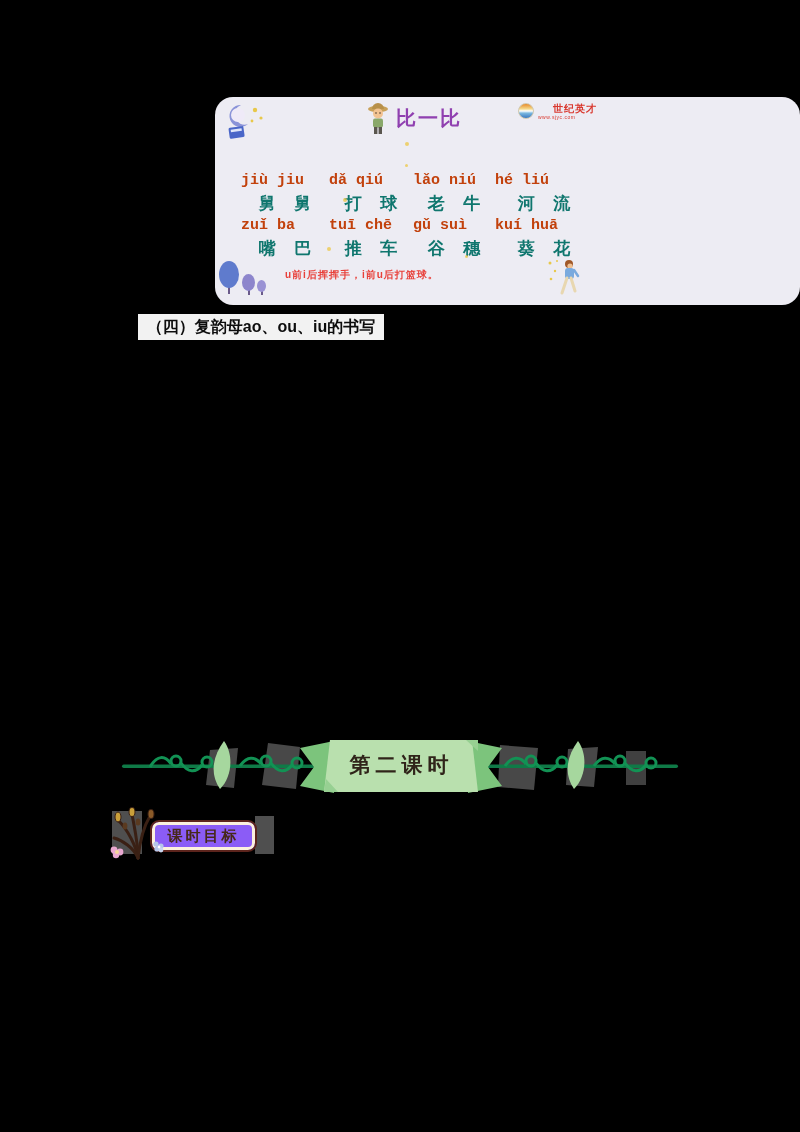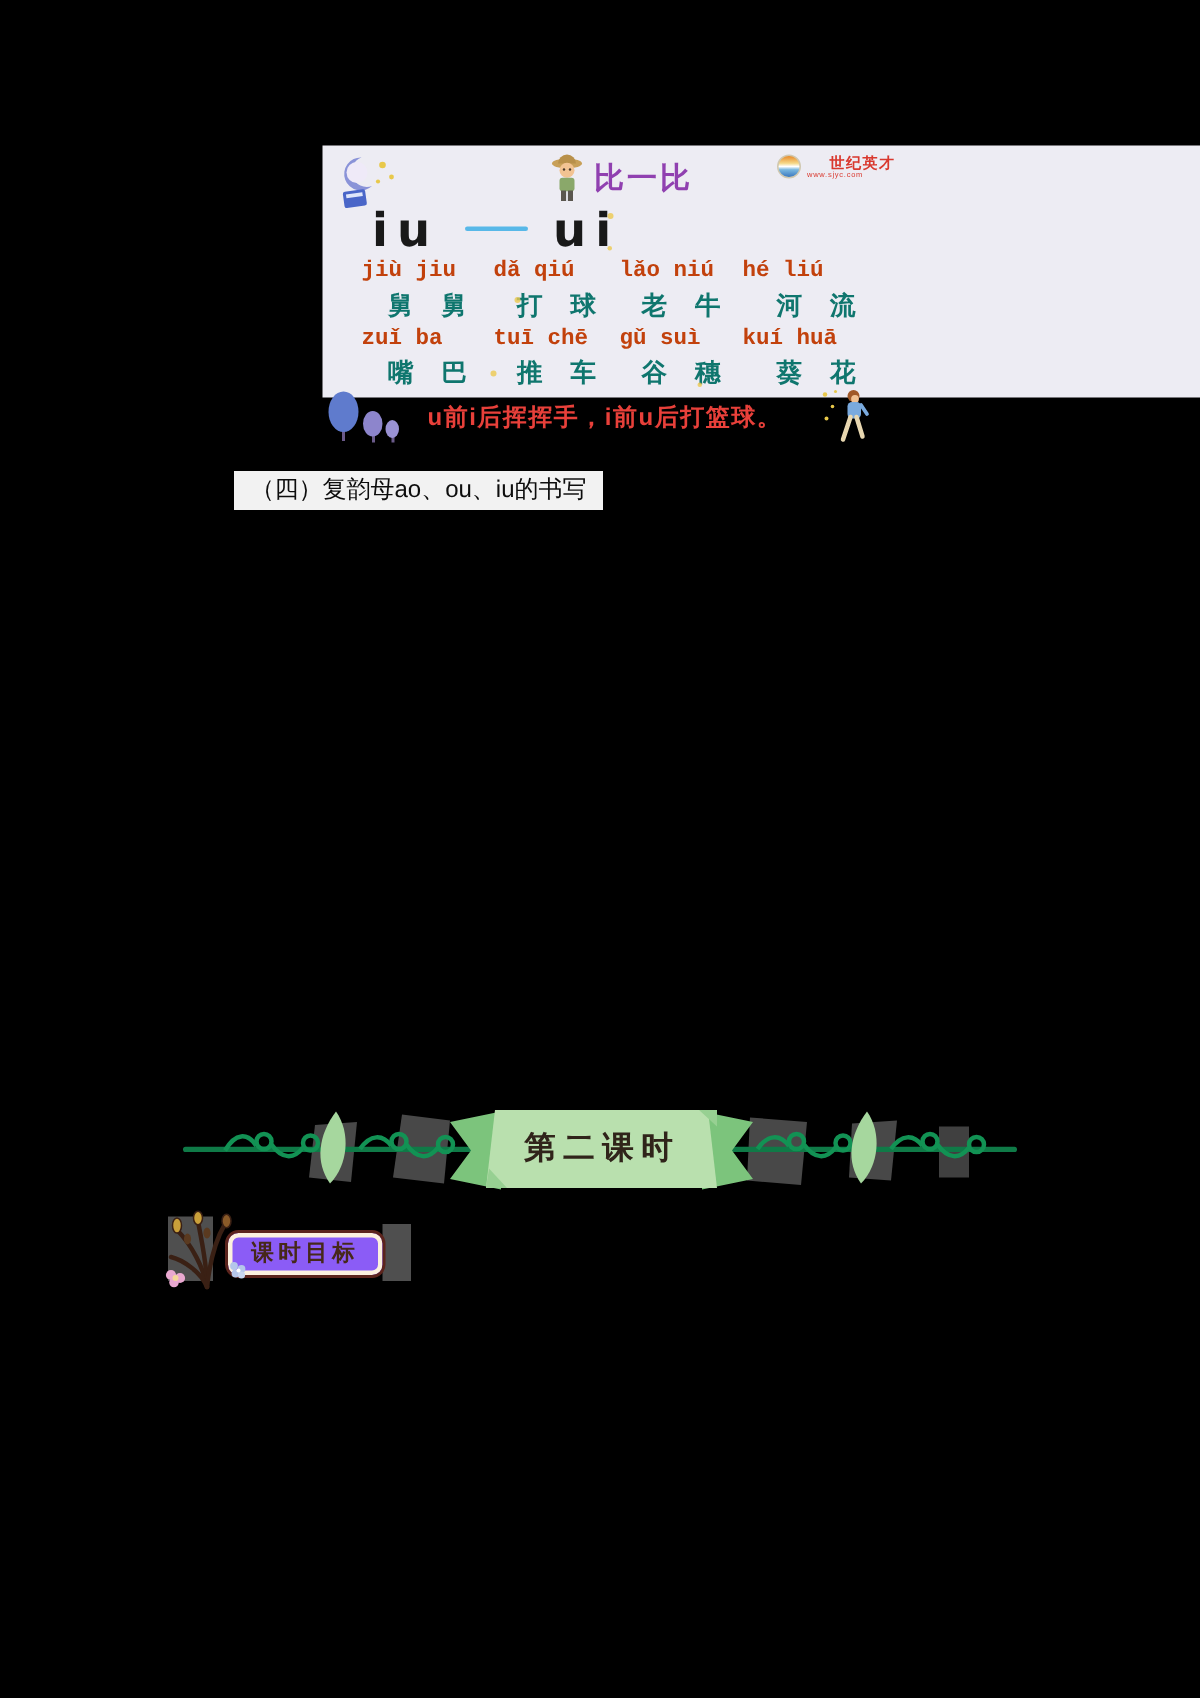--- a/index.html
+++ b/index.html
@@ -2,51 +2,51 @@
 <html><head>
 <meta charset="utf-8">
 <style>
   html,body{margin:0;padding:0;}
   body{
     width:800px;height:1132px;position:relative;overflow:hidden;
     background:#000;
     font-family:"Liberation Sans","DejaVu Sans",sans-serif;
   }
   
-  .slide{position:absolute;left:215px;top:97px;width:585px;height:168px;background:#edecf3;}
+  .slide{position:absolute;left:215px;top:97px;width:585px;height:208px;background:#edecf3;border-radius:18px;}
   .slide-title{position:absolute;left:181px;top:8px;font-weight:bold;font-size:20px;color:#9040b0;letter-spacing:2px;}
   .brand{position:absolute;left:303px;top:4px;width:110px;height:24px;}
   .brand-logo{position:absolute;left:0;top:2px;width:14px;height:14px;border-radius:50%;
     background:linear-gradient(180deg,#e88a2a 0%,#f5d98a 35%,#ffffff 50%,#7ab8e0 65%,#3a78c0 100%);
     border:1px solid #d0c8b0;}
   .brand-name{position:absolute;left:19px;top:1px;font-size:10px;font-weight:bold;color:#d9382e;letter-spacing:1px;margin-left:16px;}
   .brand-tagline{position:absolute;left:20px;top:13px;font-size:5px;color:#d9382e;letter-spacing:.5px;}
   .compare-row{position:absolute;left:33px;top:39px;display:flex;align-items:center;gap:17px;
     font-weight:bold;font-size:31px;color:#191919;letter-spacing:6px;font-family:"DejaVu Sans",sans-serif;}
   .compare-dash{width:42px;height:3px;background:#58b8e8;border-radius:2px;margin-bottom:4px;}
   .words-grid{position:absolute;left:26px;top:73px;width:352px;display:grid;
     grid-template-columns:88px 84px 82px 98px;}
   .pinyin-cell{height:22px;line-height:22px;text-align:left;font-weight:bold;font-size:15px;
     color:#c2410c;font-family:Liberation Mono, monospace;}
   .hanzi-cell{height:23px;line-height:23px;text-align:center;font-weight:600;font-size:17px;
     color:#0f766e;word-spacing:14px;}
-  .tip-line{position:absolute;left:70px;top:171px;font-weight:bold;font-size:16px;color:#e8403a;letter-spacing:1px;}
+  .tip-line{position:absolute;left:70px;top:171px;font-weight:bold;font-size:10px;color:#e8403a;letter-spacing:1px;}
   .sparkle{position:absolute;border-radius:50%;background:#ecc94f;opacity:.8;}
   .trees{position:absolute;left:0;top:160px;width:60px;height:48px;}
   .tree{position:absolute;border-radius:50%;}
   .tree-1{left:4px;top:4px;width:20px;height:27px;background:#5f7bcd;}
   .tree-2{left:27px;top:17px;width:13px;height:17px;background:#8d85cc;}
   .tree-3{left:42px;top:23px;width:9px;height:12px;background:#9a92d4;}
   .trunk{position:absolute;background:#6a5a8a;width:2px;}
   .trunk-1{left:13px;top:30px;height:7px;}
   .trunk-2{left:33px;top:33px;height:5px;}
   .trunk-3{left:46px;top:34px;height:4px;}
   
-  .section-heading{position:absolute;left:156px;top:314px;width:246px;height:26px;background:#f2f2f2;
-    color:#0d0d0d;font-weight:normal;font-size:16px;line-height:26px;text-align:center;}
+  .section-heading{position:absolute;left:138px;top:314px;width:246px;height:26px;background:#f2f2f2;
+    color:#0d0d0d;font-weight:bold;font-size:16px;line-height:26px;text-align:center;}
   
   .divider-svg{position:absolute;left:0;top:733px;width:800px;height:64px;}
   .ribbon-label{position:absolute;left:330px;top:744px;width:143px;height:43px;text-align:center;
     line-height:43px;font-family:"Liberation Serif","DejaVu Serif",serif;font-weight:bold;
     font-size:21px;color:#30241a;letter-spacing:5px;}
   
   .shadow-patch{position:absolute;background:#8f8f8f;opacity:.55;}
   .patch-a{left:112px;top:811px;width:30px;height:43px;}
   .patch-b{left:255px;top:816px;width:19px;height:38px;}
   .objective-badge{position:absolute;left:150px;top:820px;width:103px;height:28px;background:#8b5cf6;
@@ -80,25 +80,20 @@
     <rect x="13.6" y="26" width="3.4" height="7" fill="#5a564e"></rect>
   </svg>
   <div class="slide-title">比一比</div>
 
   <div class="brand">
     <div class="brand-logo"></div>
     <div class="brand-name">世纪英才</div>
     <div class="brand-tagline">www.sjyc.com</div>
   </div>
 
-  <div class="compare-row">
-    <span>iu</span>
-    <span class="compare-dash"></span>
-    <span>ui</span>
-  </div>
 
   <div class="words-grid">
     <div class="pinyin-cell">jiù jiu</div>
     <div class="pinyin-cell">dǎ qiú</div>
     <div class="pinyin-cell">lǎo niú</div>
     <div class="pinyin-cell">hé liú</div>
     <div class="hanzi-cell">舅 舅</div>
     <div class="hanzi-cell">打 球</div>
     <div class="hanzi-cell">老 牛</div>
     <div class="hanzi-cell">河 流</div>

